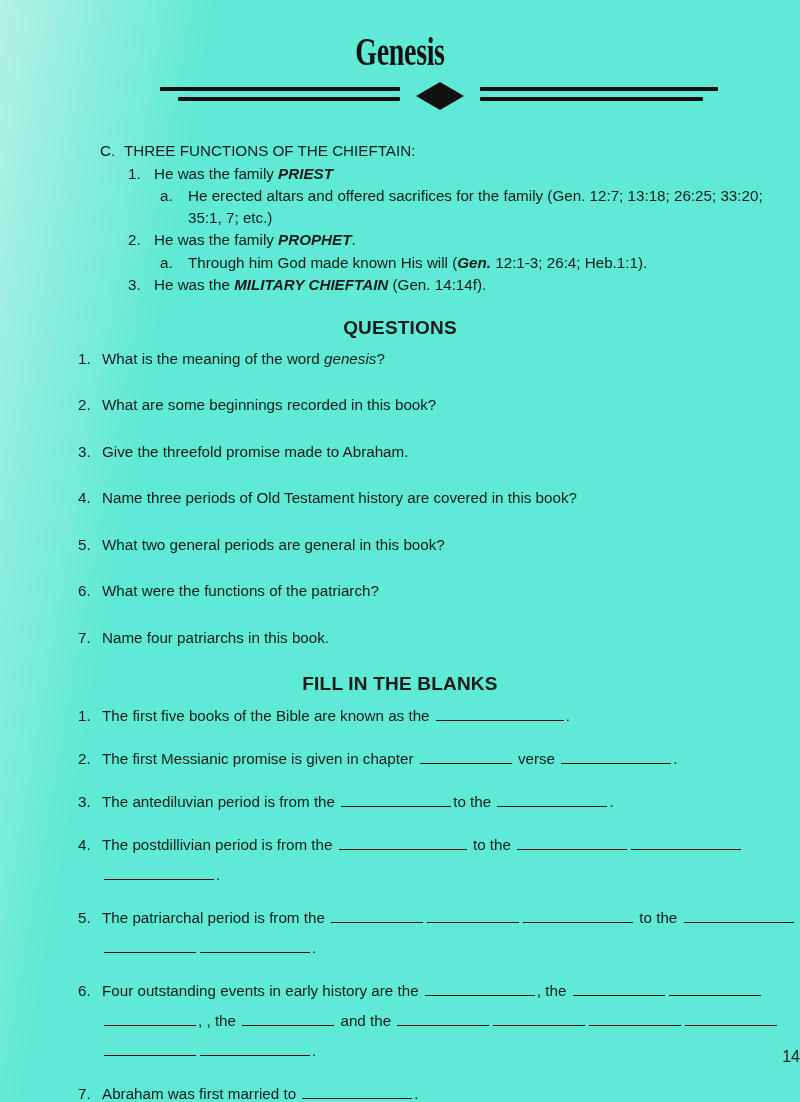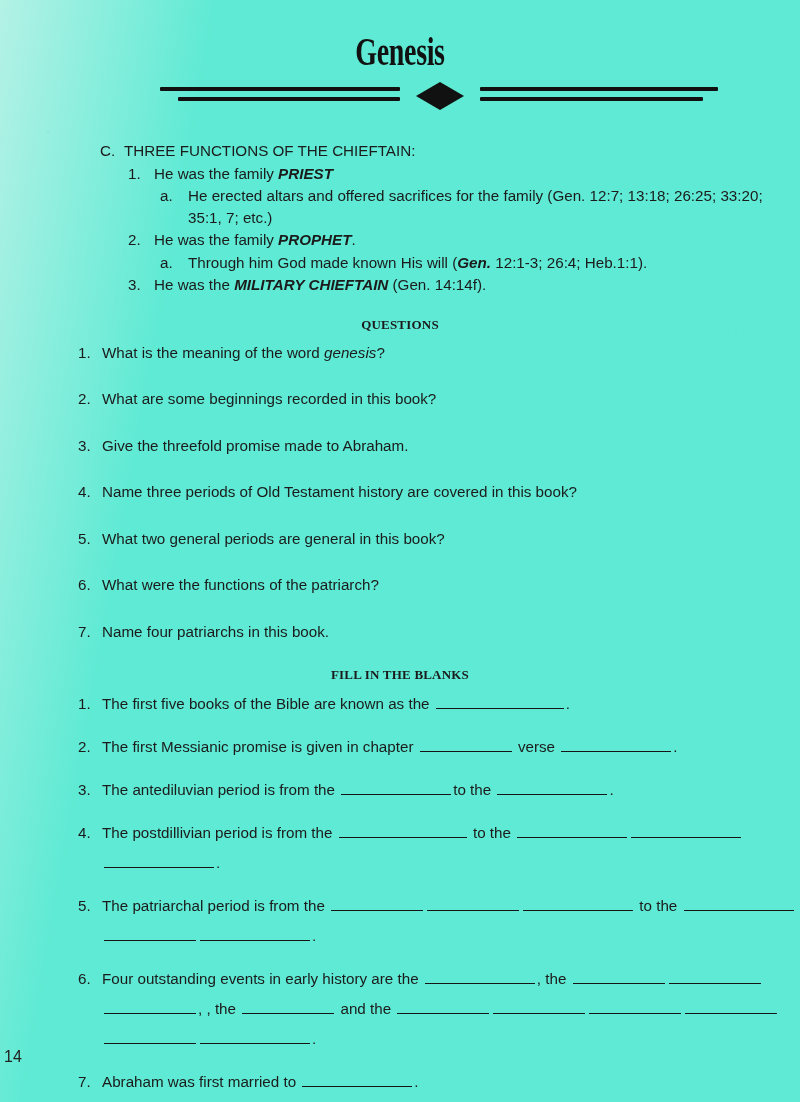--- a/index.html
+++ b/index.html
@@ -125,24 +125,23 @@
 
   .outline .line { margin-bottom: 1px; }
 
   b, strong { font-weight: 700; font-style: italic; }
   i, em { font-style: italic; }
 
   
   .section-heading {
     text-align: center;
     font-weight: 700;
-    font-size: 13px;
+    font-size: 19px;
     letter-spacing: 0.2px;
     margin: 0;
-    font-family: Liberation Serif, serif;
   }
 
   
   .qlist { margin: 0; }
   .qlist .line {
     margin-left: 78px;
     margin-bottom: 0;
   }
   .qlist .marker { width: 24px; }
 
@@ -162,21 +161,21 @@
   .b-md  { width: 92px; }
   .b-lg  { width: 110px; }
   .b-xl  { width: 128px; }
 
   
   .folio {
     position: absolute;
     left: 4px;
     right: 0;
     bottom: 36px;
-    text-align: left;
+    text-align: right;
     font-size: 16px;
     color: #222;
   }
 </style>
 </head>
 <body>
 
 <div class="page">
 
   <div class="scan-noise"></div>

